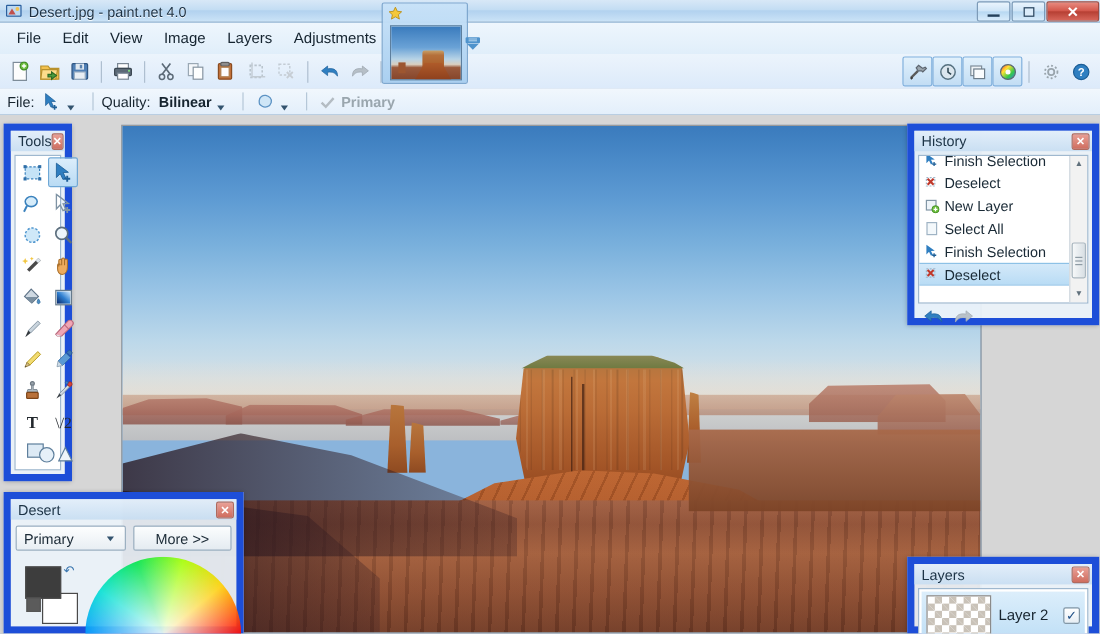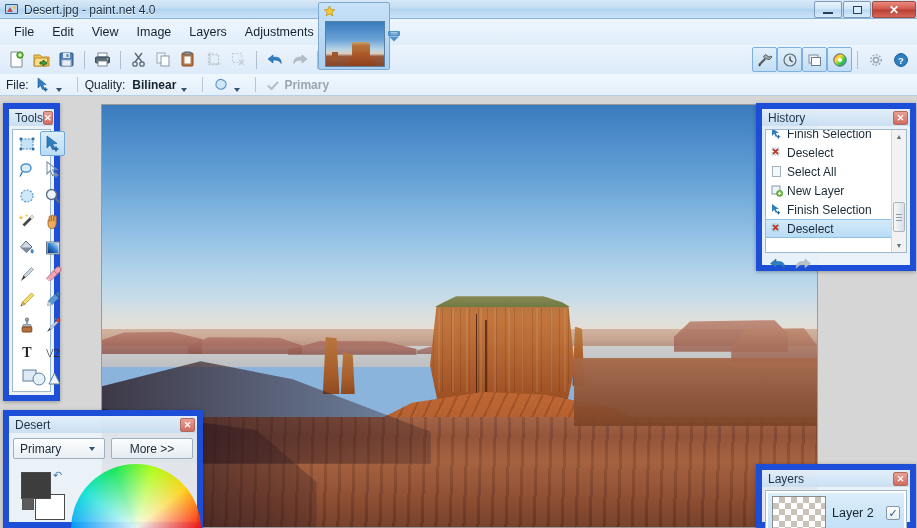--- a/index.html
+++ b/index.html
@@ -758,34 +758,34 @@
                 <svg width="13" height="13" viewBox="0 0 13 13">
                   <rect x="2" y="2" width="7" height="7" fill="none" stroke="#9fb7cb" stroke-width="1" stroke-dasharray="1.6 1.2"></rect>
                   <path d="M3 3l5 5M8 3l-5 5" stroke="#c0392b" stroke-width="1.8"></path>
                 </svg>
               </span>
             <span>Deselect</span>
           </div>
           <div class="hist-row">
             <span>
                 <svg width="13" height="13" viewBox="0 0 13 13">
-                  <rect x="2.5" y="1.5" width="8" height="10" fill="#f3f8fb" stroke="#9fb3c4"></rect>
-                </svg>
-              </span>
-            <span>Select All</span>
-          </div>
-          <div class="hist-row">
-            <span>
-                <svg width="13" height="13" viewBox="0 0 13 13">
                   <rect x="2" y="2" width="8" height="8" fill="#eef4f9" stroke="#8397a6"></rect>
                   <circle cx="9.6" cy="9.4" r="3" fill="#6fbf3f" stroke="#3d8a20" stroke-width="0.7"></circle>
                   <path d="M9.6 7.8v3.2M8 9.4h3.2" stroke="#fff" stroke-width="1"></path>
                 </svg>
               </span>
             <span>New Layer</span>
+          </div>
+          <div class="hist-row">
+            <span>
+                <svg width="13" height="13" viewBox="0 0 13 13">
+                  <rect x="2.5" y="1.5" width="8" height="10" fill="#f3f8fb" stroke="#9fb3c4"></rect>
+                </svg>
+              </span>
+            <span>Select All</span>
           </div>
           <div class="hist-row">
             <span>
                 <svg width="13" height="13" viewBox="0 0 13 13">
                   <path d="M2 1v8l2.2-2.2 1.6 3.3 1.6-.8-1.6-3.2L9 6z" fill="#2f7ec0"></path>
                   <path d="M8.4 8v3.4M6.8 9.7h3.4" stroke="#1d5e96" stroke-width="1.1"></path>
                 </svg>
               </span>
             <span>Finish Selection</span>
           </div>

